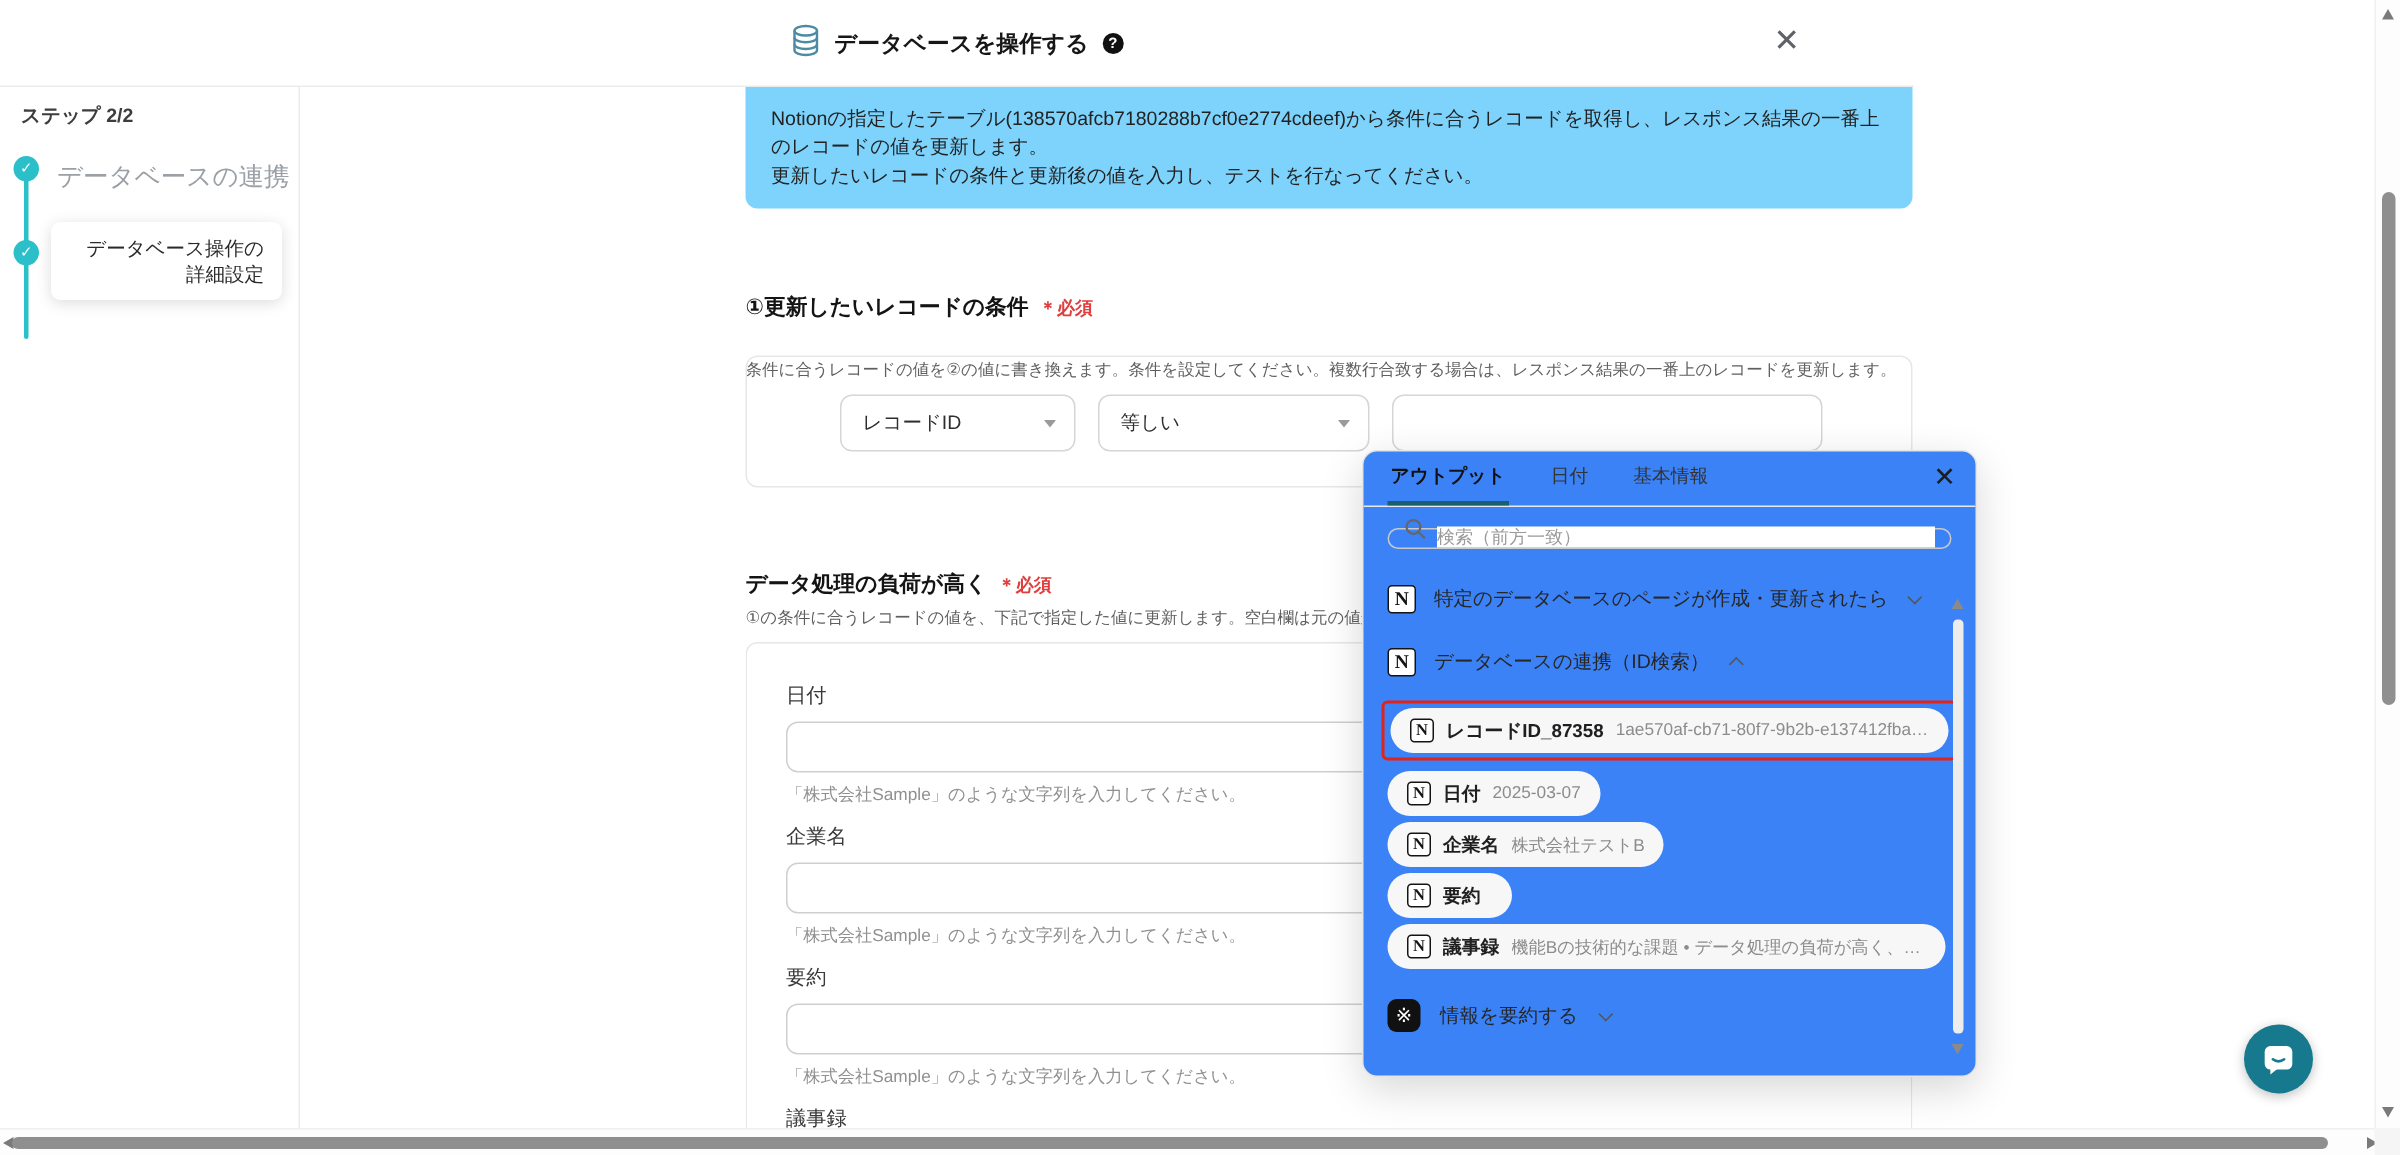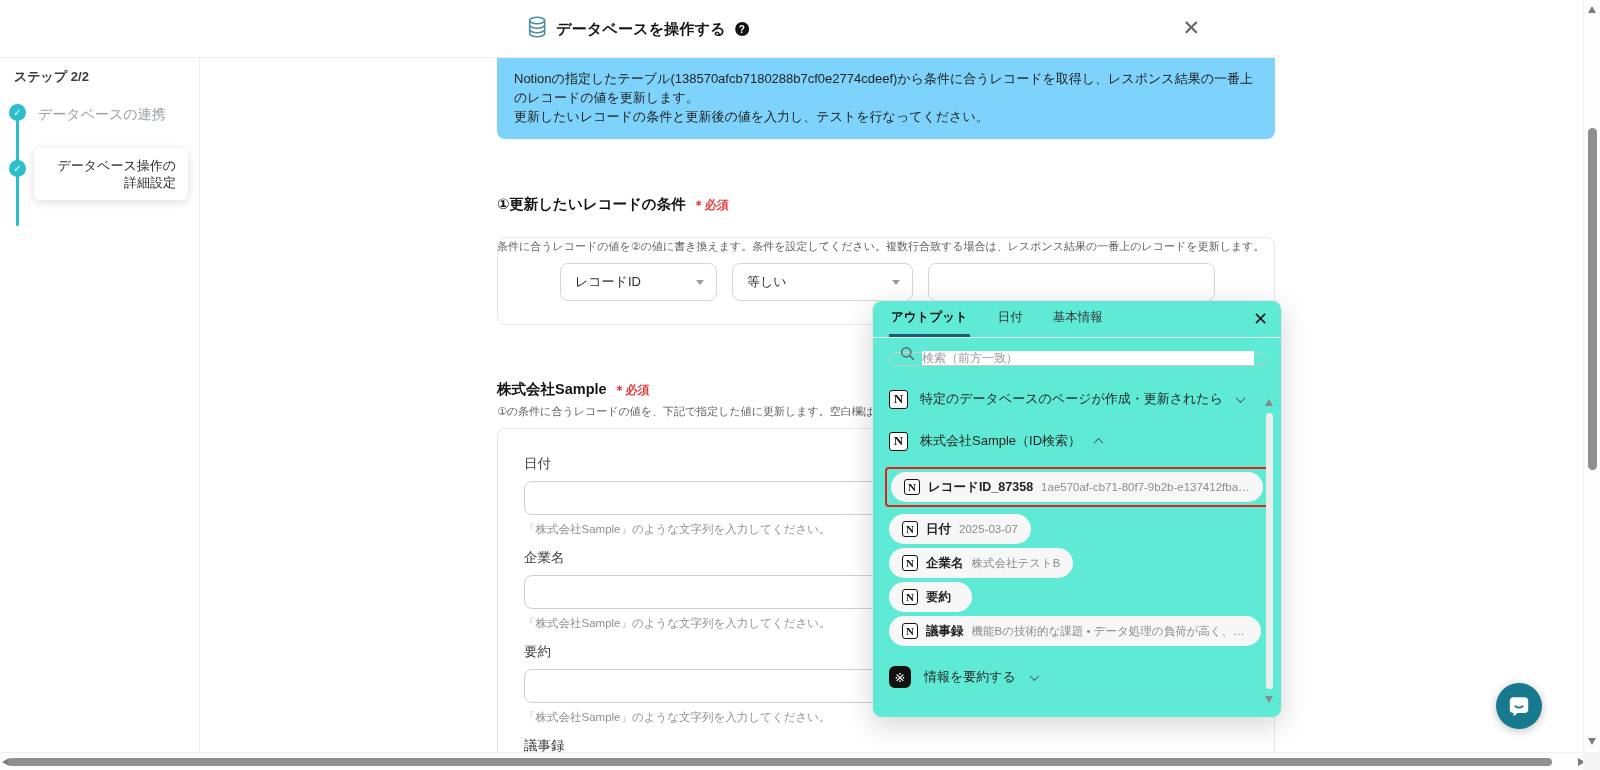--- a/index.html
+++ b/index.html
@@ -23,21 +23,21 @@
   
   .sidebar { position:absolute; left:0; top:58px; width:200px; height:694px;
              border-right:1px solid #ececec; background:#fff; }
   .step-label { position:absolute; left:14px; top:10px; font-size:13px; color:#3d3d3d; font-weight:bold; }
   .step-line { position:absolute; left:16px; top:54px; width:3px; height:114px; background:#2bbfca; border-radius:2px; }
   .step-dot { position:absolute; width:17px; height:17px; border-radius:50%; background:#2bbfca;
               color:#fff; font-size:10px; font-weight:bold; display:flex; align-items:center;
               justify-content:center; }
   .dot1 { left:9px; top:46px; }
   .dot2 { left:9px; top:102px; }
-  .step1-label { position:absolute; left:38px; top:48px; font-size:14px; color:#9aa0a6; }
+  .step1-label { position:absolute; left:38px; top:48px; font-size:17px; color:#9aa0a6; }
   .step2-card { position:absolute; left:34px; top:90px; width:154px; background:#fff;
                 border-radius:6px; box-shadow:0 2px 10px rgba(0,0,0,.14); padding:9px 12px;
                 font-size:13px; color:#2a2a2a; line-height:17px;text-align:right; }
 
   
   .desc-box { position:absolute; left:497px; top:58px; width:778px; background:#7dd3fc;
               border-radius:0 0 8px 8px; padding:11px 17px 13px; z-index:1; }
   .desc-box p { font-size:13px; line-height:19px; color:#222; }
 
   .sec-title-row { position:absolute; display:flex; align-items:baseline; gap:7px; z-index:1; }
@@ -64,21 +64,21 @@
   .values-box { position:absolute; left:497px; top:428px; width:778px; height:324px;
                 border:1px solid #e7e7e7; border-bottom:0; border-radius:8px 8px 0 0;
                 padding:26px 26px 0; z-index:1; background:#fff; }
   .field-group { margin-bottom:12px; }
   .field-label { font-size:13.5px; color:#3a3a3a; margin-bottom:8px; }
   .field-input { width:726px; height:34px; border:1px solid #cfcfcf; border-radius:8px;
                  font-size:13px; padding:0 12px; outline:none; }
   .field-helper { font-size:11.5px; color:#909090; margin-top:7px; }
 
   
-  .popup { position:absolute; left:872px; top:300px; width:410px; height:418px; background:#5eead4;
+  .popup { position:absolute; left:908px; top:300px; width:410px; height:418px; background:#3b82f6;
            border:1px solid #e5e5e5; border-radius:10px; box-shadow:0 8px 28px rgba(0,0,0,.16);
            z-index:5; overflow:hidden; }
   .tabs-row { position:relative; height:37px; border-bottom:1px solid #e9e9e9; display:flex;
               align-items:stretch; gap:26px; padding-left:16px; }
   .tab { display:flex; align-items:center; font-size:12.5px; color:#333; cursor:pointer;
          border-bottom:3px solid transparent; padding:0 2px; }
   .tab.active { font-weight:bold; color:#111; border-bottom-color:#1a5f70; }
   .popup-close { position:absolute; right:13px; top:7px; font-size:18px; color:#1d1d1d;
                  font-weight:bold; cursor:pointer; }
   .search-box { margin:14px 16px 0; height:14px; border:1px solid #c9c9c9; border-radius:8px;
@@ -184,21 +184,21 @@
     </div>
     <div class="select select-op">
       <span>等しい</span>
       <span class="caret"></span>
     </div>
     <input class="cond-input" value="" style="">
   </div>
 </div>
 
 <div class="sec-title-row sec2-title-row">
-  <span class="sec-title">株式会社Sample</span>
+  <span class="sec-title">データ処理の負荷が高く</span>
   <span class="sec-required">＊必須</span>
 </div>
 <div class="sec-sub sec2-sub">①の条件に合うレコードの値を、下記で指定した値に更新します。空白欄は元の値から更新され</div>
 
 <div class="values-box">
   <div class="field-group">
     <div class="field-label">日付</div>
     <input class="field-input" value="" style="">
     <div class="field-helper">「株式会社Sample」のような文字列を入力してください。</div>
   </div>
@@ -237,21 +237,21 @@
 
   <div class="popup-list">
     <div class="group-row">
       <span class="n-icon">N</span>
       <span class="group-label">特定のデータベースのページが作成・更新されたら</span>
       <span class="chev down"></span>
     </div>
 
     <div class="group-row">
       <span class="n-icon">N</span>
-      <span class="group-label">株式会社Sample（ID検索）</span>
+      <span class="group-label">データベースの連携（ID検索）</span>
       <span class="chev up"></span>
     </div>
 
     <div class="pill-line">
       <div class="hl-box">
         <div class="pill">
           <span class="n-icon sm">N</span>
           <span class="pill-label">レコードID_87358</span>
           <span class="pill-value">1ae570af-cb71-80f7-9b2b-e137412fba6b</span>
         </div>

